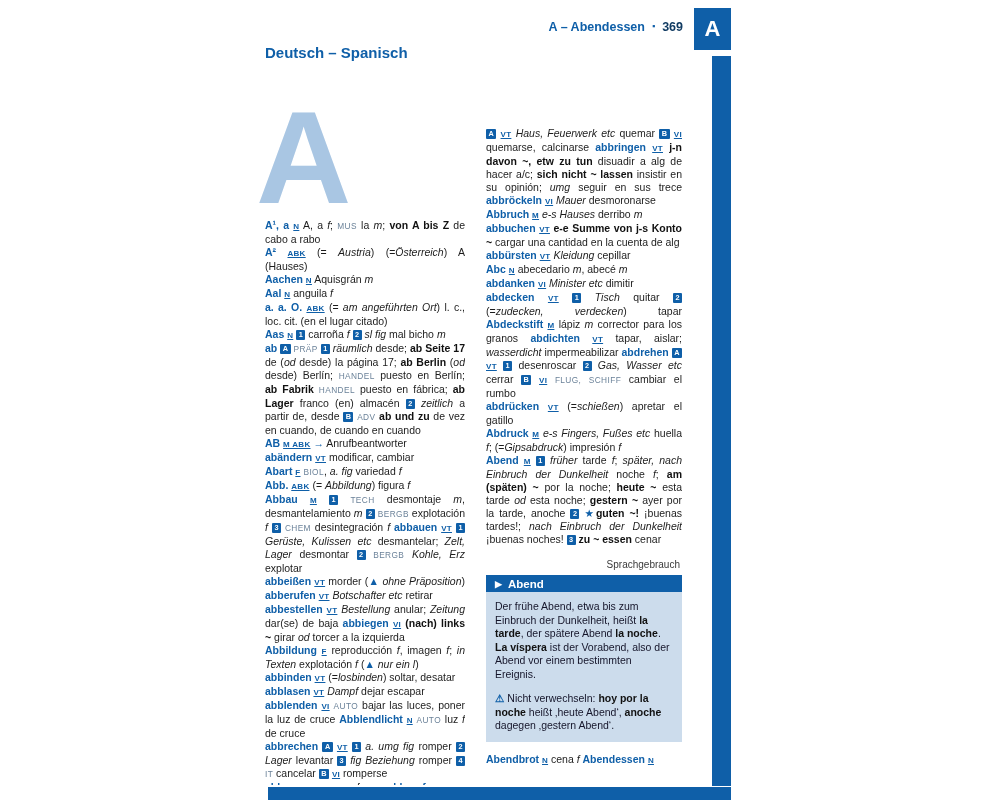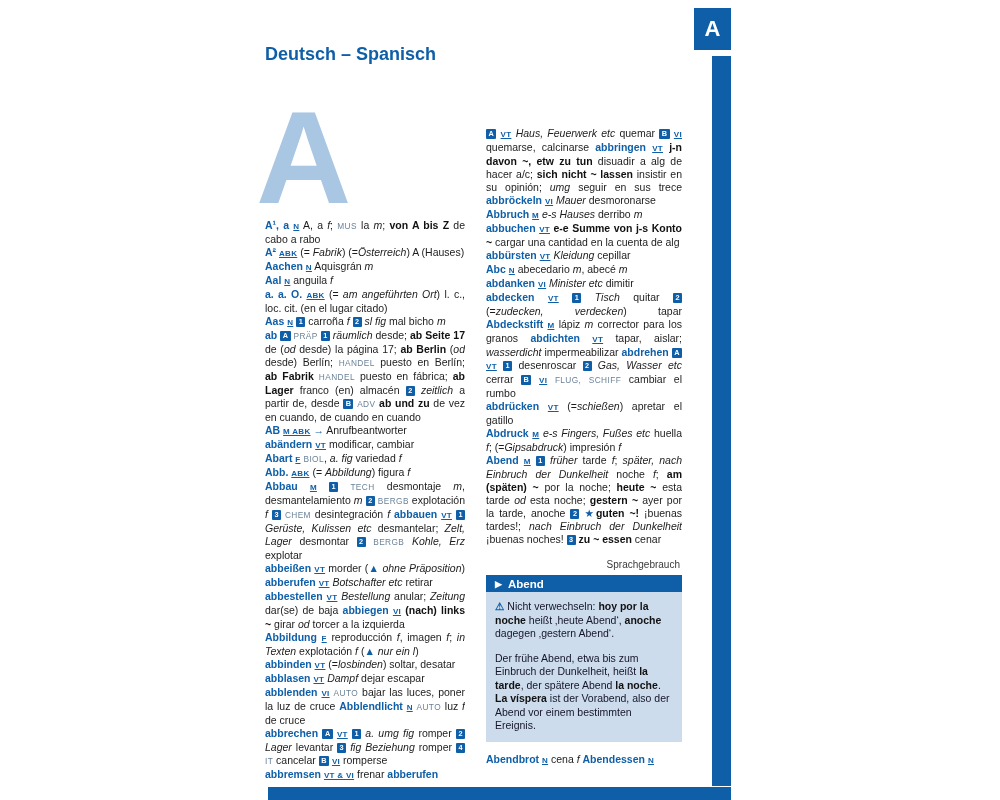--- a/index.html
+++ b/index.html
@@ -8,21 +8,21 @@
   
   .header{position:absolute;top:20px;left:400px;width:283px;text-align:right;font-size:12.5px;white-space:nowrap;z-index:3;}
   .header-title{color:#0f5fa8;font-weight:bold;}
   .header-bullet{color:#0f5fa8;font-size:9px;margin:0 7px;vertical-align:2px;}
   .header-page{color:#123c63;font-weight:bold;}
   .tab{position:absolute;left:694px;top:8px;width:37px;height:42px;background:#0f5fa8;color:#fff;
        display:flex;align-items:center;justify-content:center;font-size:22px;font-weight:bold;z-index:3;}
   .side-bar{position:absolute;left:712px;top:56px;width:19px;height:730px;background:#0f5fa8;z-index:2;}
   .bottom-bar{position:absolute;left:268px;top:787px;width:463px;height:13px;background:#0f5fa8;z-index:2;}
   
-  .title{position:absolute;left:265px;top:44px;margin:0;font-size:18px;font-weight:bold;color:#0f5fa8;}
+  .title{position:absolute;left:265px;top:44px;margin:0;font-size:15px;font-weight:bold;color:#0f5fa8;}
   .dropcap{position:absolute;left:256px;top:92px;font-size:132px;line-height:1;font-weight:bold;color:#a9c6e3;}
   
   .col{position:absolute;text-align:justify;font-size:10.5px;line-height:13px;color:#1c1c1c;z-index:1;}
   .left{left:265px;top:219px;width:200px;height:566px;overflow:hidden;}
   .right{left:486px;top:127px;width:196px;height:660px;overflow:hidden;}
   .entry{margin:0;}
   .hw{color:#0f5fa8;font-weight:bold;}
   .it{font-style:italic;}
   .bd{font-weight:bold;color:#111;}
   .sc{font-size:8.3px;color:#6b8299;letter-spacing:0.4px;}
@@ -40,33 +40,36 @@
                   text-align:left;color:#15152a;}
   .usage-para{margin:0 0 11px;}
   .usage-para:last-child{margin-bottom:0;}
   .footer-entry{margin-top:11px;}
 </style>
 </head>
 <body>
 
 <div class="page">
 
+  <div class="header">
+    <span class="header-title">A – Abendessen</span><span class="header-bullet">▪</span><span class="header-page">369</span>
+  </div>
 
   <div class="tab">
     <span>A</span>
   </div>
   <div class="side-bar"></div>
   <div class="bottom-bar"></div>
 
   <h1 class="title">Deutsch – Spanisch</h1>
   <div class="dropcap">A</div>
 
   <div class="col left" id="left-col">
       <p class="entry"><span class="hw">A¹, a </span><span class="tag">N</span><span> A, a </span><span class="it">f</span><span>; </span><span class="sc">MUS</span><span> la </span><span class="it">m</span><span>; </span><span class="bd">von A bis Z</span><span> de cabo a rabo</span></p>
-      <p class="entry"><span class="hw">A² </span><span class="tag">ABK</span><span> (= </span><span class="it">Fabrik</span><span>) (=</span><span class="it">Österreich</span><span>) A (Hauses)</span></p>
+      <p class="entry"><span class="hw">A² </span><span class="tag">ABK</span><span> (= </span><span class="it">Austria</span><span>) (=</span><span class="it">Österreich</span><span>) A (Hauses)</span></p>
       <p class="entry"><span class="hw">Aachen </span><span class="tag">N</span><span> Aquisgrán </span><span class="it">m</span></p>
       <p class="entry"><span class="hw">Aal </span><span class="tag">N</span><span> anguila </span><span class="it">f</span></p>
       <p class="entry"><span class="hw">a. a. O. </span><span class="tag">ABK</span><span> (= </span><span class="it">am angeführten Ort</span><span>) l. c., loc. cit. (en el lugar citado)</span></p>
       <p class="entry"><span class="hw">Aas </span><span class="tag">N</span><span> </span><span class="num">1</span><span> carroña </span><span class="it">f</span><span> </span><span class="num">2</span><span> </span><span class="it">sl fig</span><span> mal bicho </span><span class="it">m</span></p>
       <p class="entry"><span class="hw">ab </span><span class="num">A</span><span> </span><span class="sc">PRÄP</span><span> </span><span class="num">1</span><span> </span><span class="it">räumlich</span><span> desde; </span><span class="bd">ab Seite 17</span><span> de (</span><span class="it">od</span><span> desde) la página 17; </span><span class="bd">ab Berlin</span><span> (</span><span class="it">od</span><span> desde) Berlín; </span><span class="sc">HANDEL</span><span> puesto en Berlín; </span><span class="bd">ab Fabrik</span><span> </span><span class="sc">HANDEL</span><span> puesto en fábrica; </span><span class="bd">ab Lager</span><span> franco (en) almacén </span><span class="num">2</span><span> </span><span class="it">zeitlich</span><span> a partir de, desde </span><span class="num">B</span><span> </span><span class="sc">ADV</span><span> </span><span class="bd">ab und zu</span><span> de vez en cuando, de cuando en cuando</span></p>
       <p class="entry"><span class="hw">AB </span><span class="tag">M ABK</span><span> </span><span class="icon-blue">→</span><span> Anrufbeantworter</span></p>
       <p class="entry"><span class="hw">abändern </span><span class="tag">VT</span><span> modificar, cambiar</span></p>
       <p class="entry"><span class="hw">Abart </span><span class="tag">F</span><span> </span><span class="sc">BIOL</span><span>, </span><span class="it">a. fig</span><span> variedad </span><span class="it">f</span></p>
       <p class="entry"><span class="hw">Abb. </span><span class="tag">ABK</span><span> (= </span><span class="it">Abbildung</span><span>) figura </span><span class="it">f</span></p>
       <p class="entry"><span class="hw">Abbau </span><span class="tag">M</span><span> </span><span class="num">1</span><span> </span><span class="sc">TECH</span><span> desmontaje </span><span class="it">m</span><span>, desmantelamiento </span><span class="it">m</span><span> </span><span class="num">2</span><span> </span><span class="sc">BERGB</span><span> explotación </span><span class="it">f</span><span> </span><span class="num">3</span><span> </span><span class="sc">CHEM</span><span> desintegración </span><span class="it">f</span><span>  </span><span class="hw">abbauen </span><span class="tag">VT</span><span> </span><span class="num">1</span><span> </span><span class="it">Gerüste, Kulissen etc</span><span> desmantelar; </span><span class="it">Zelt, Lager</span><span> desmontar </span><span class="num">2</span><span> </span><span class="sc">BERGB</span><span> </span><span class="it">Kohle, Erz</span><span> explotar</span></p>
@@ -92,20 +95,20 @@
         <p class="entry"><span class="hw">abdrücken </span><span class="tag">VT</span><span> (=</span><span class="it">schießen</span><span>) apretar el gatillo</span></p>
         <p class="entry"><span class="hw">Abdruck </span><span class="tag">M</span><span> </span><span class="it">e-s Fingers, Fußes etc</span><span> huella </span><span class="it">f</span><span>; (=</span><span class="it">Gipsabdruck</span><span>) impresión </span><span class="it">f</span></p>
         <p class="entry"><span class="hw">Abend </span><span class="tag">M</span><span> </span><span class="num">1</span><span> </span><span class="it">früher</span><span> tarde </span><span class="it">f</span><span>; </span><span class="it">später, nach Einbruch der Dunkelheit</span><span> noche </span><span class="it">f</span><span>; </span><span class="bd">am (späten) ~</span><span> por la noche; </span><span class="bd">heute ~</span><span> esta tarde </span><span class="it">od</span><span> esta noche; </span><span class="bd">gestern ~</span><span> ayer por la tarde, anoche </span><span class="num">2</span><span> </span><span class="icon-blue">★</span><span class="bd">guten ~!</span><span> ¡buenas tardes!; </span><span class="it">nach Einbruch der Dunkelheit</span><span> ¡buenas noches! </span><span class="num">3</span><span> </span><span class="bd">zu ~ essen</span><span> cenar</span></p>
       </div>
     <div class="usage-label">Sprachgebrauch</div>
     <div class="usage-box">
       <div class="usage-box-header">
         <span class="marker">▶</span><span>Abend</span>
       </div>
       <div class="usage-box-body" id="usage-box-body">
+          <p class="usage-para"><span>Der frühe Abend, etwa bis zum Einbruch der Dunkelheit, heißt </span><span class="bd">la tarde</span><span>, der spätere Abend </span><span class="bd">la noche</span><span>. </span><span class="bd">La víspera</span><span> ist der Vorabend, also der Abend vor einem bestimmten Ereignis.</span></p>
           <p class="usage-para"><span class="warn">⚠</span><span> Nicht verwechseln: </span><span class="bd">hoy por la noche</span><span> heißt ‚heute Abend‘, </span><span class="bd">anoche</span><span> dagegen ‚gestern Abend‘.</span></p>
-          <p class="usage-para"><span>Der frühe Abend, etwa bis zum Einbruch der Dunkelheit, heißt </span><span class="bd">la tarde</span><span>, der spätere Abend </span><span class="bd">la noche</span><span>. </span><span class="bd">La víspera</span><span> ist der Vorabend, also der Abend vor einem bestimmten Ereignis.</span></p>
         </div>
     </div>
     <p class="entry footer-entry" id="footer-entry"><span class="hw">Abendbrot </span><span class="tag">N</span><span> cena </span><span class="it">f</span><span>  </span><span class="hw">Abendessen </span><span class="tag">N</span></p>
   </div>
 
 </div>
 
 </body></html>

